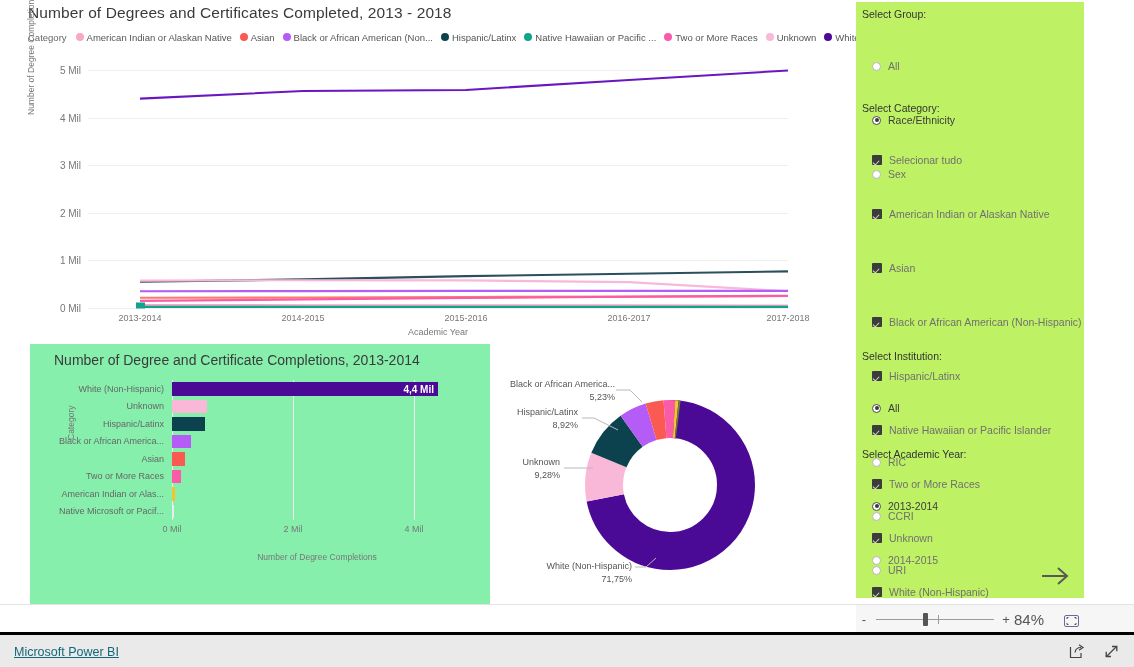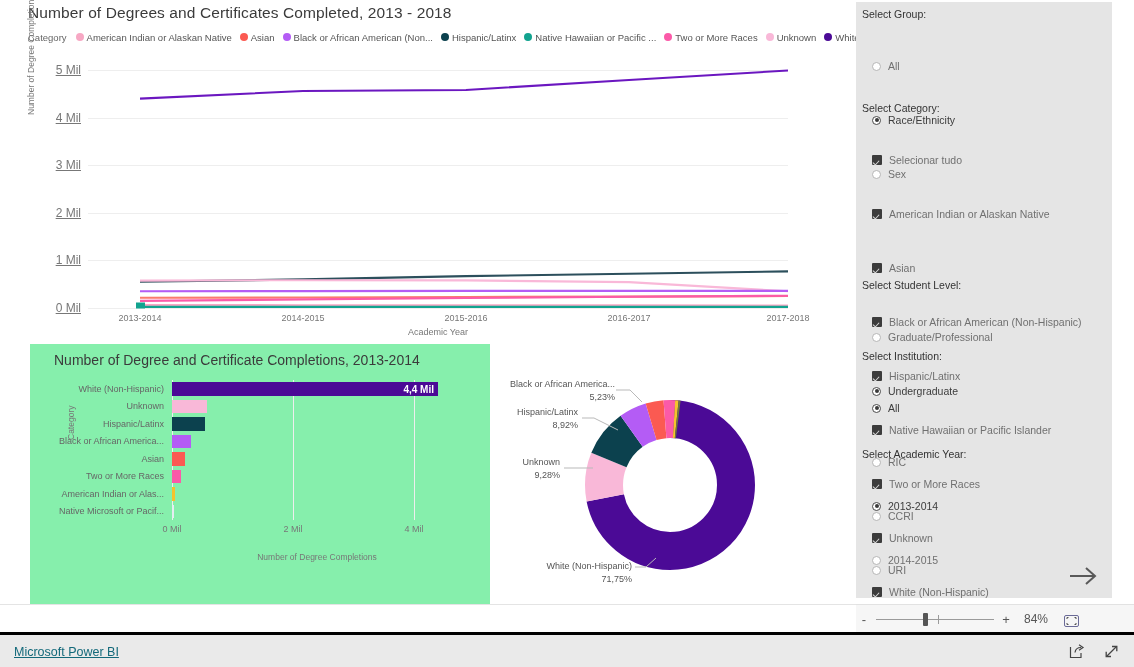--- a/index.html
+++ b/index.html
@@ -22,21 +22,21 @@
     font-size:15.5px;color:#3b3b3b;letter-spacing:.1px;white-space:nowrap;
   }
   .legend{position:absolute;left:28px;top:30px;height:14px;display:flex;align-items:center;white-space:nowrap;}
   .legend-title{font-size:9.5px;color:#666;margin-right:9px;}
   .legend-item{display:flex;align-items:center;margin-right:8px;}
   .legend-dot{width:8px;height:8px;border-radius:50%;margin-right:3px;flex:none;}
   .legend-label{font-size:9.5px;color:#555;}
 
   .plot{position:absolute;left:88px;top:70px;width:700px;height:238px;}
   .gridline{position:absolute;left:0;width:700px;height:1px;background:#eeeeee;}
-  .ytick{position:absolute;right:100%;margin-right:7px;font-size:12px;color:#777;white-space:nowrap;transform:translateY(-50%);text-decoration:underline;}
+  .ytick{position:absolute;right:100%;margin-right:7px;font-size:10px;color:#777;white-space:nowrap;transform:translateY(-50%);}
   .xtick{position:absolute;top:243px;font-size:9px;color:#777;transform:translateX(-50%);white-space:nowrap;}
   .axis-x-title{position:absolute;left:88px;top:327px;width:700px;text-align:center;font-size:9px;color:#777;}
   .axis-y-title{
     position:absolute;left:26px;top:115px;font-size:8.5px;color:#777;
     transform:rotate(-90deg);transform-origin:left top;white-space:nowrap;
   }
   .axis-y-title span{display:block;}
 
   
   .barcard{position:absolute;left:30px;top:344px;width:460px;height:260px;background:#86efac;}
@@ -57,21 +57,21 @@
   .bar-x-title{position:absolute;left:142px;top:208px;width:290px;text-align:center;font-size:8.5px;color:#777;}
   .bar-y-title{position:absolute;left:36px;top:96px;font-size:8.5px;color:#777;transform:rotate(-90deg);transform-origin:left top;white-space:nowrap;}
 
   
   .donutcard{position:absolute;left:490px;top:370px;width:350px;height:225px;}
   .donut-svg{position:absolute;left:0;top:0;}
   .dlabel{position:absolute;font-size:9px;color:#555;line-height:13px;white-space:nowrap;}
   .dlabel .pct{display:block;}
 
   
-  .panel{position:absolute;left:856px;top:2px;width:256px;height:596px;background:#e5e5e5;}
+  .panel{position:absolute;left:856px;top:2px;width:228px;height:596px;background:#bef264;}
   .panel-group{position:absolute;left:6px;width:246px;}
   .panel-head{font-size:10.5px;color:#333;margin-bottom:5px;white-space:nowrap;}
   .opt{display:flex;align-items:center;height:16px;margin-left:10px;margin-top:38px;}
   .radio{
     width:9px;height:9px;border-radius:50%;border:1px solid #b6b6b6;background:#fff;
     margin-right:7px;flex:none;position:relative;box-sizing:border-box;
   }
   .radio.on{border-color:#4a4a4a;}
   .radio.on:after{
     content:"";position:absolute;left:1.5px;top:1.5px;width:4px;height:4px;border-radius:50%;background:#3a3a3a;
@@ -87,21 +87,21 @@
   }
   .next-arrow{position:absolute;right:14px;bottom:10px;width:30px;height:24px;cursor:pointer;}
 
   
   .zoombar{position:absolute;left:856px;top:604px;width:278px;height:28px;background:#f6f6f6;
     border-top:1px solid #e2e2e2;display:flex;align-items:center;}
   .zminus,.zplus{font-size:13px;color:#555;width:16px;text-align:center;cursor:pointer;}
   .ztrack{position:relative;width:118px;height:1px;background:#9b9b9b;margin:0 4px;}
   .zthumb{position:absolute;left:47px;top:-6px;width:5px;height:13px;background:#555;border-radius:1px;cursor:pointer;}
   .ztick{position:absolute;left:62px;top:-4px;width:1px;height:9px;background:#9b9b9b;}
-  .zpct{font-size:12px;color:#555;width:44px;text-align:center;}
+  .zpct{font-size:15px;color:#555;width:44px;text-align:left;}
   .zfit{margin-left:6px;width:15px;height:12px;position:relative;cursor:pointer;}
 
   
   .sep{position:absolute;left:0;top:604px;width:856px;height:1px;background:#e4e4e4;}
   .footer{position:absolute;left:0;top:632px;width:1134px;height:35px;background:#eaeaea;border-top:3px solid #000000;}
   .pbi-link{
     position:absolute;left:14px;top:10px;font-size:12.5px;color:#13697a;
     text-decoration:underline;cursor:pointer;
   }
   .foot-icons{position:absolute;right:14px;top:8px;display:flex;align-items:center;gap:18px;}
@@ -339,31 +339,20 @@
       <div class="opt">
         <span class="chk"></span>
         <span class="opt-label">Unknown</span>
       </div>
       <div class="opt">
         <span class="chk"></span>
         <span class="opt-label">White (Non-Hispanic)</span>
       </div>
     </div>
 
-    <div class="panel-group" style="top:277px">
-      <div class="panel-head">Select Student Level:</div>
-      <div class="opt">
-        <span class="radio"></span>
-        <span class="opt-label">Graduate/Professional</span>
-      </div>
-      <div class="opt sel">
-        <span class="radio on"></span>
-        <span class="opt-label">Undergraduate</span>
-      </div>
-    </div>
 
     <div class="panel-group" style="top:348px">
       <div class="panel-head">Select Institution:</div>
       <div class="opt sel">
         <span class="radio on"></span>
         <span class="opt-label">All</span>
       </div>
       <div class="opt">
         <span class="radio"></span>
         <span class="opt-label">RIC</span>

